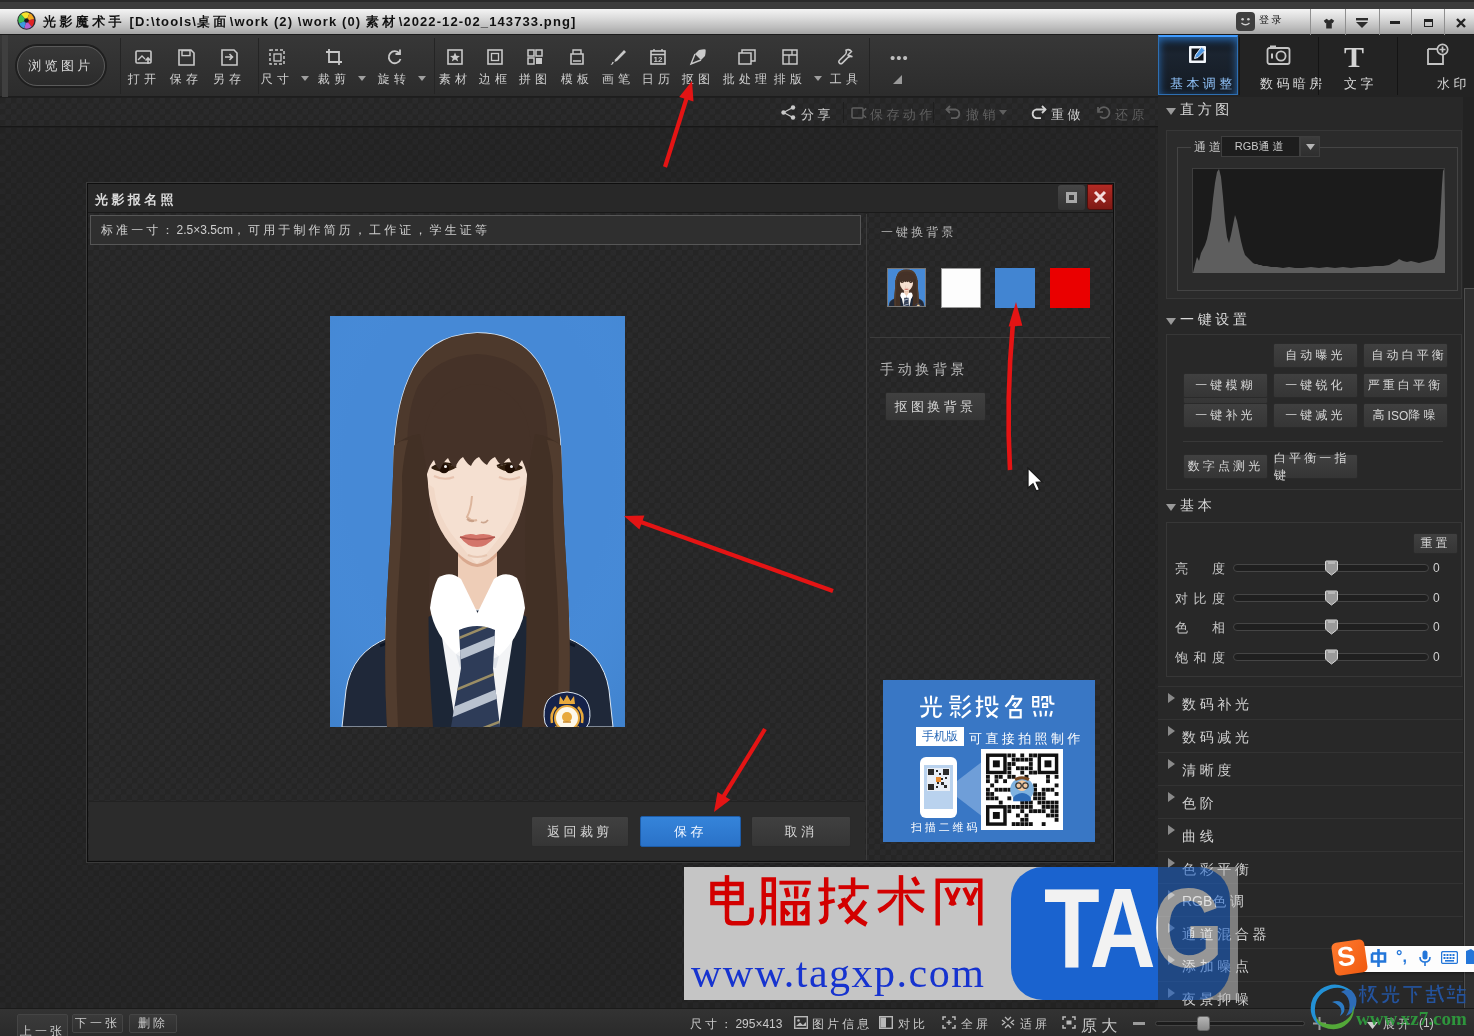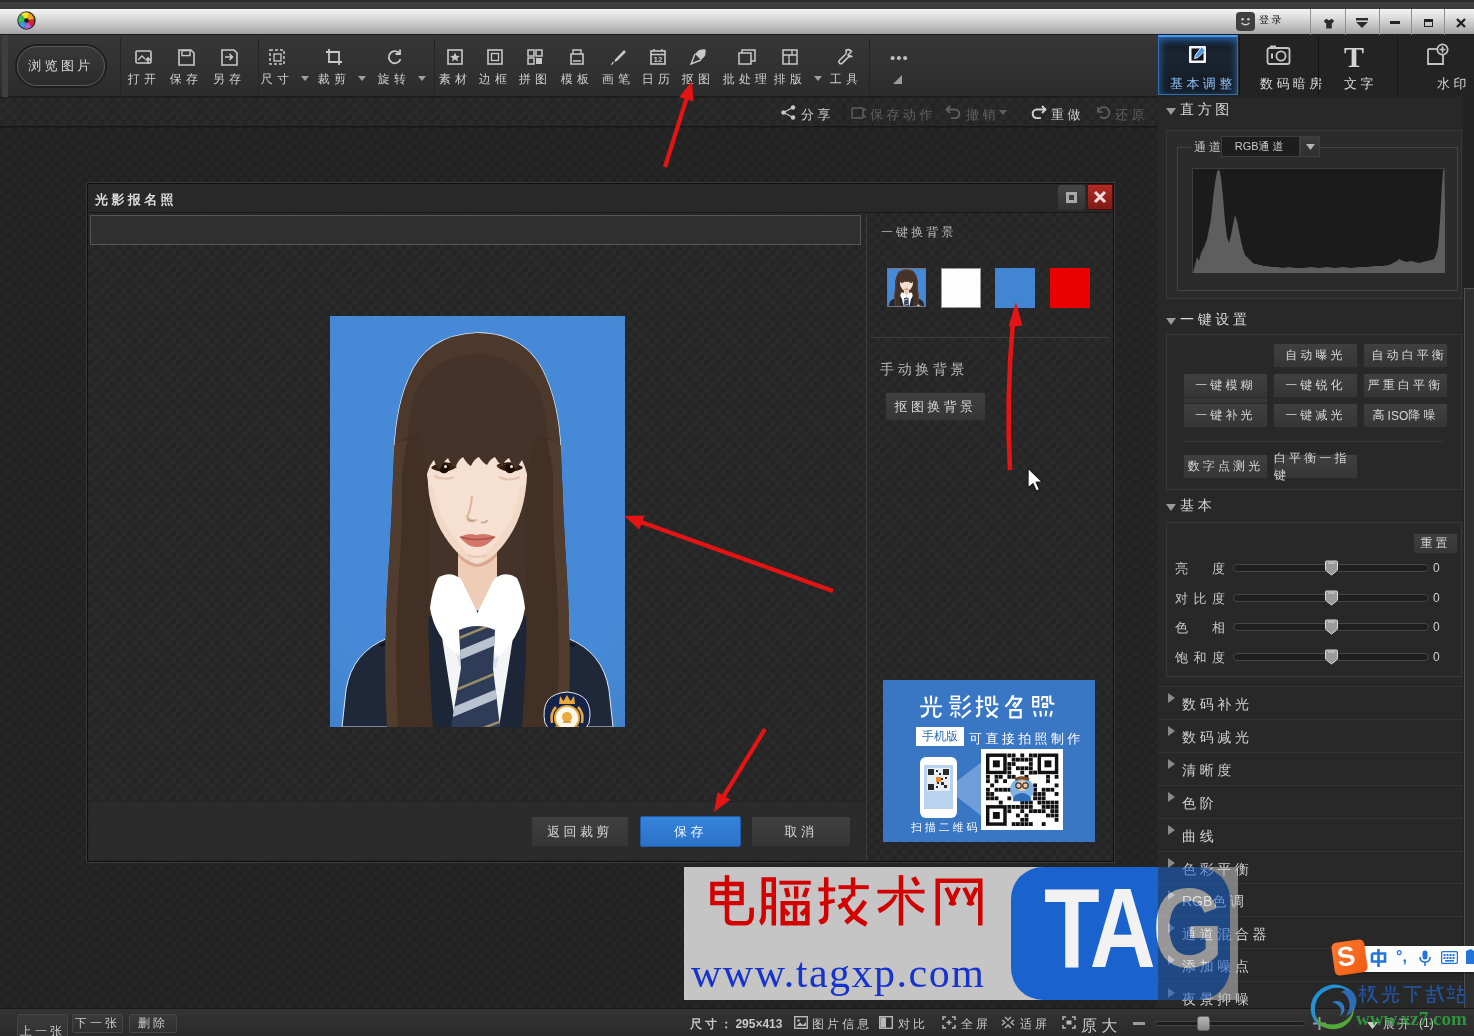--- a/index.html
+++ b/index.html
@@ -32,20 +32,21 @@
     <g>
       <path d="M9.5 9.5 L4 3.2 A8 8 0 0 1 12.5 2.2 Z" fill="#f5e32e"></path>
       <path d="M9.5 9.5 L12.5 2.2 A8 8 0 0 1 17 8.2 Z" fill="#f4a71d"></path>
       <path d="M9.5 9.5 L17 8.2 A8 8 0 0 1 14.6 15.7 Z" fill="#e02424"></path>
       <path d="M9.5 9.5 L14.6 15.7 A8 8 0 0 1 7.2 17.3 Z" fill="#b75fd0"></path>
       <path d="M9.5 9.5 L7.2 17.3 A8 8 0 0 1 2.1 12.3 Z" fill="#3c9ae0"></path>
       <path d="M9.5 9.5 L2.1 12.3 A8 8 0 0 1 4 3.2 Z" fill="#41c051"></path>
       <circle cx="9.5" cy="9.5" r="2.3" fill="#17171c"></circle>
     </g>
   </svg>
+  <div class="abs" style="left:43px;top:4px;font-size:13px;font-weight:bold;color:#111;white-space:nowrap;letter-spacing:1.1px;"><span class="cjk">光影魔术手</span>&nbsp;[D:\tools\<span class="cjk">桌面</span>\work (2) \work (0) <span class="cjk">素材</span>\2022-12-02_143733.png]</div>
 
   <div class="abs" style="left:1236px;top:3px;width:19px;height:19px;background:#3f3f3f;border-radius:4px;"></div>
   <svg class="abs" style="left:1239px;top:6px;" width="13" height="13" viewBox="0 0 13 13">
       <circle cx="3.6" cy="4.2" r="1.3" fill="#cfcfcf"></circle>
       <circle cx="9.4" cy="4.2" r="1.3" fill="#cfcfcf"></circle>
       <path d="M2.5 8 Q6.5 11.5 10.5 8" stroke="#cfcfcf" stroke-width="1.4" fill="none"></path>
     </svg>
   <div class="abs cjk" style="left:1259px;top:4px;font-size:10px;color:#111;">登录</div>
   <div class="abs" style="left:1310px;top:0;width:1px;height:26px;background:#8f8f8f;"></div>
   <svg class="abs" style="left:1322px;top:9px;" width="14" height="12" viewBox="0 0 17 15">
@@ -519,20 +520,21 @@
     </svg>
   <div class="abs" style="left:0;top:0;width:1025px;height:29px;background:#282828;border-bottom:1px solid #191919;"></div>
   <div class="abs cjk" style="left:7px;top:7px;font-size:13px;font-weight:bold;color:#dcdcdc;">光影报名照</div>
   <div class="abs" style="left:970px;top:1px;width:27px;height:25px;background:linear-gradient(#454545,#333);border-radius:3px;"></div>
   <div class="abs" style="left:978px;top:8px;width:11px;height:11px;border:3px solid #a8a8a8;background:transparent;"></div>
   <div class="abs" style="left:999px;top:0px;width:26px;height:26px;background:linear-gradient(#b22a24,#7e1a15);border-radius:0 0 0 3px;border:1px solid #4f0f0c;"></div>
   <svg class="abs" style="left:1005px;top:6px;" width="14" height="14" viewBox="0 0 14 14">
       <path d="M2 2 L12 12 M12 2 L2 12" stroke="#f4dcdc" stroke-width="3"></path>
     </svg>
   <div class="abs" style="left:2px;top:31px;width:771px;height:30px;background:#2f2f2f;border:1px solid #565656;"></div>
+  <div class="abs" style="left:13px;top:38px;font-size:12px;color:#cfcfcf;"><span class="cjk">标准一寸：</span>2.5×3.5cm<span class="cjk">，可用于制作简历，工作证，学生证等</span></div>
   <svg class="abs" style="left:242px;top:132px;" width="295" height="411" viewBox="0 0 295 411">
       <use href="#portrait"></use>
     </svg>
   <div class="abs" style="left:778px;top:30px;width:1px;height:646px;background:#3c3c3c;"></div>
   <div class="abs cjk" style="left:793px;top:40px;font-size:12px;color:#b8b8b8;">一键换背景</div>
   <svg class="abs" style="left:799px;top:84px;width:39px;height:39px;" width="39" height="39" viewBox="0 0 295 411" preserveAspectRatio="none">
       <use href="#portrait"></use>
     </svg>
   <div class="abs" style="left:799px;top:84px;width:39px;height:39px;border:1px solid #777;"></div>
   <div class="abs" style="left:853px;top:84px;width:40px;height:40px;background:#fdfdfd;border:1px solid #999;"></div>
@@ -711,21 +713,21 @@
       <circle cx="40.5" cy="33" r="2.8" fill="none" stroke="#333" stroke-width="1.2"></circle>
       <path d="M30 27 Q37 23 44 27" stroke="#7a4a22" stroke-width="3" fill="none"></path>
     </svg>
   <div class="abs cjk" style="left:823px;top:636px;font-size:11px;color:#fff;">扫描二维码</div>
 </div>
 
 <div id="statusbar" class="abs" style="left:0;top:1008px;width:1474px;height:28px;background:linear-gradient(#333,#2a2a2a);border-top:1px solid #1a1a1a;">
   <div class="abs cjk" style="left:17px;top:5px;width:51px;height:35px;border:1px solid #454545;border-radius:2px;background:linear-gradient(#3a3a3a,#2f2f2f);color:#c9c9c9;font-size:12px;display:flex;align-items:center;justify-content:center;">上一张</div>
   <div class="abs cjk" style="left:72px;top:5px;width:51px;height:19px;border:1px solid #454545;border-radius:2px;background:linear-gradient(#3a3a3a,#2f2f2f);color:#c9c9c9;font-size:12px;display:flex;align-items:center;justify-content:center;">下一张</div>
   <div class="abs cjk" style="left:129px;top:5px;width:48px;height:19px;border:1px solid #454545;border-radius:2px;background:linear-gradient(#3a3a3a,#2f2f2f);color:#c9c9c9;font-size:12px;display:flex;align-items:center;justify-content:center;">删除</div>
-  <div class="abs" style="left:690px;top:7px;font-size:12px;color:#c9c9c9;font-weight:bold;"><span class="cjk">尺寸：</span>295×413</div>
+  <div class="abs" style="left:690px;top:7px;font-size:12px;color:#c9c9c9;"><span class="cjk">尺寸：</span>295×413</div>
   <svg class="abs" style="left:794px;top:7px;" width="14" height="13" viewBox="0 0 14 13">
       <rect x="0.7" y="0.7" width="12.6" height="11.6" fill="none" stroke="#b9b9b9" stroke-width="1.4"></rect>
       <circle cx="4.5" cy="4.5" r="1.3" fill="#b9b9b9"></circle>
       <path d="M2 10 L6 6.5 L9 9 L12 6 L12 10 Z" fill="#b9b9b9"></path>
     </svg>
   <div class="abs cjk" style="left:812px;top:7px;font-size:12px;color:#c9c9c9;">图片信息</div>
   <svg class="abs" style="left:879px;top:7px;" width="14" height="13" viewBox="0 0 14 13">
       <rect x="0.7" y="0.7" width="12.6" height="11.6" fill="none" stroke="#b9b9b9" stroke-width="1.4"></rect>
       <rect x="1.5" y="1.5" width="5.5" height="10" fill="#b9b9b9"></rect>
     </svg>

